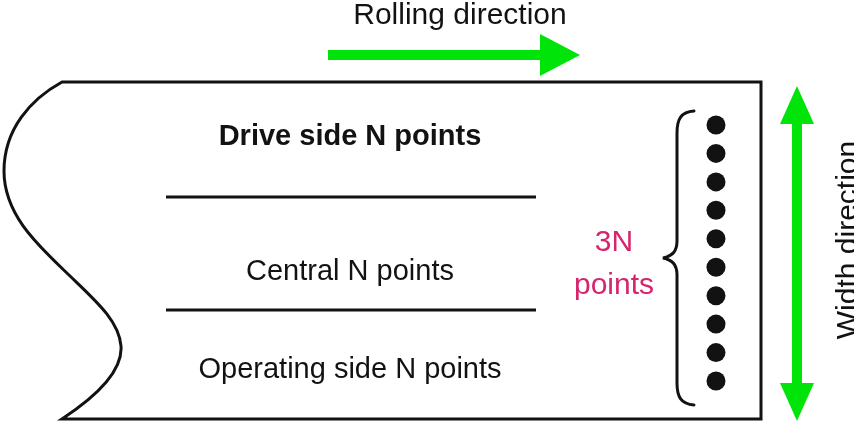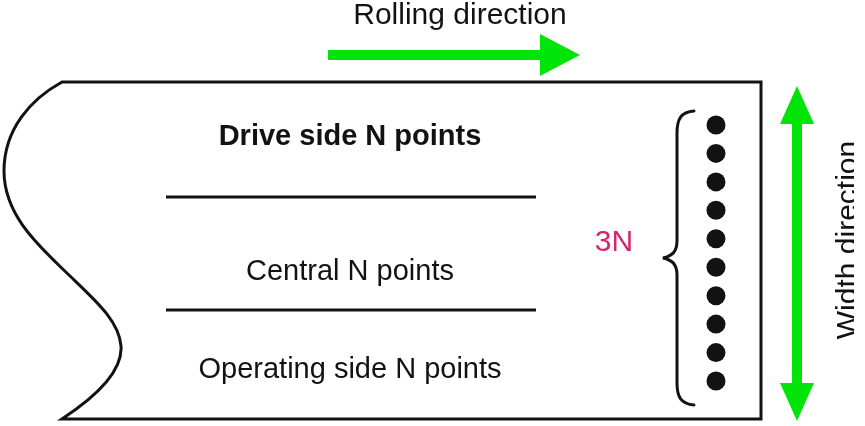--- a/index.html
+++ b/index.html
@@ -90,17 +90,18 @@
   </svg>
 
   <div class="label label-rolling">Rolling direction</div>
 
   <div class="label row-label r0">Drive side N points</div>
   <div class="label row-label r1">Central N points</div>
   <div class="label row-label r2">Operating side N points</div>
 
   <div class="label label-brace">
     <div>3N</div>
+    <div>points</div>
   </div>
 
   <div class="label label-width">Width direction</div>
 
 </div>
 
 </body></html>

